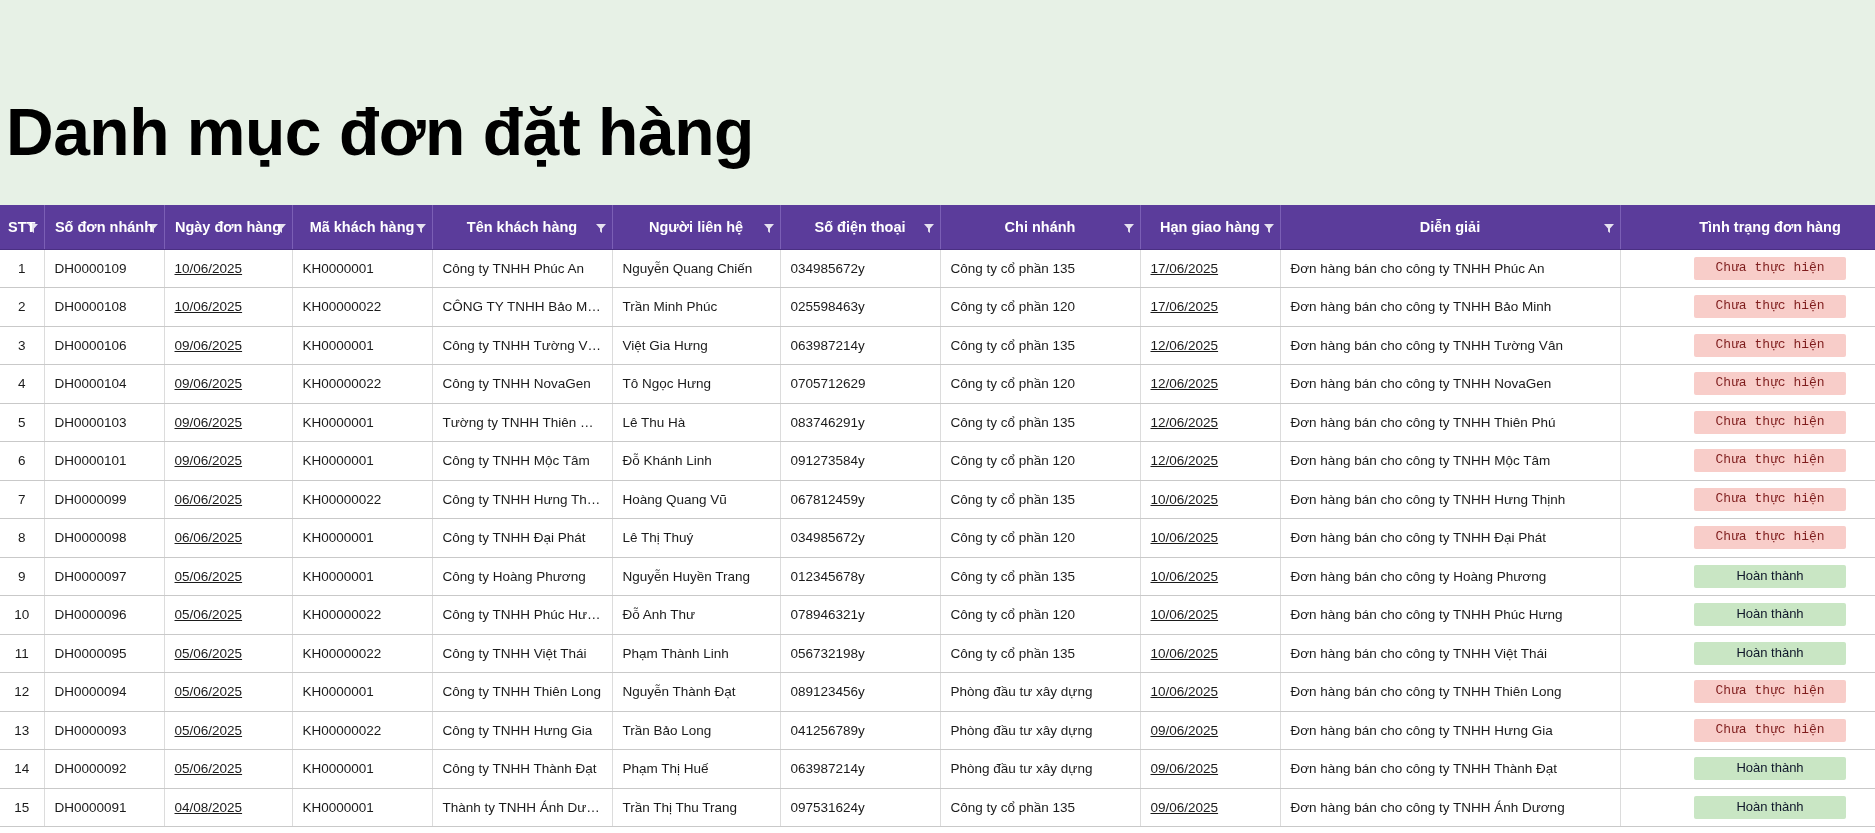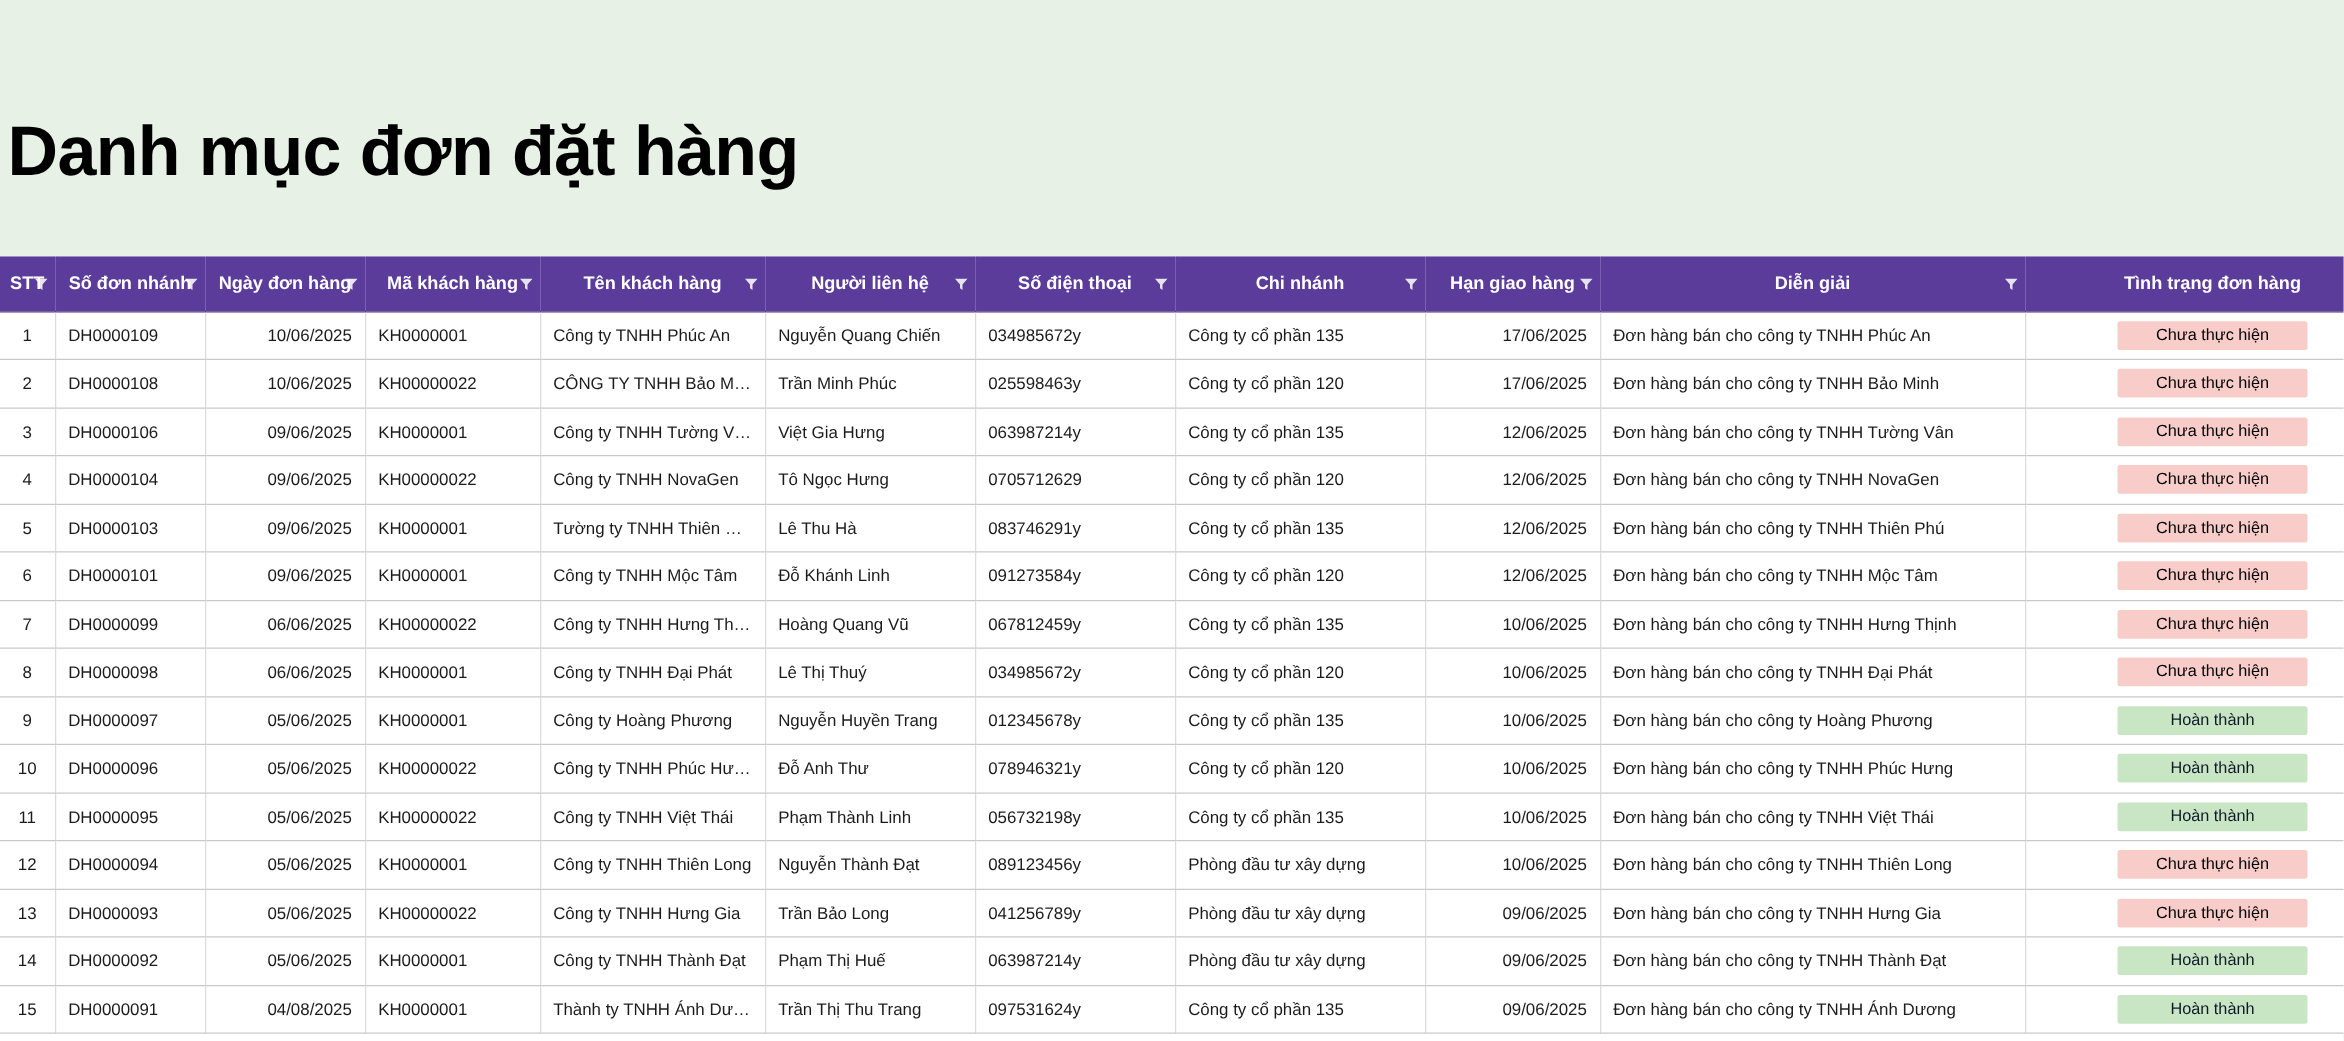--- a/index.html
+++ b/index.html
@@ -12,21 +12,21 @@
   }
   #page {
     position: relative;
     width: 1875px; height: 833px;
     background: #e7f1e6;
   }
   .page-title {
     position: absolute;
     left: 6px;
     top: 52px;
-    font-size: 56px;
+    font-size: 66px;
     font-weight: bold;
     color: #000000;
     letter-spacing: -0.5px;
     white-space: nowrap;
     line-height: 1.1;
   }
   .table-wrap {
     position: absolute;
     left: 0;
     top: 205px;
@@ -70,34 +70,34 @@
     padding: 0 10px;
     border-right: 1px solid #dcdcdc;
     border-bottom: 1px solid #c9c9c9;
     white-space: nowrap;
     overflow: hidden;
     text-overflow: ellipsis;
     background: #ffffff;
     vertical-align: middle;
   }
   td.c-stt { text-align: center; }
-  td.c-date { text-align: right; }
+  td.c-date { text-align: left; text-decoration: underline; }
   td.c-left { text-align: left; }
   td.c-status { text-align: center; }
   .badge {
     display: inline-block;
     min-width: 152px;
     padding: 3px 10px 4px;
     font-size: 13px;
     line-height: 1.2;
     text-align: center;
     border-radius: 2px;
     white-space: nowrap;
   }
-  .badge.pending { background: #f8cdc9; color: #000000; }
+  .badge.pending { background: #f8cdc9; color: #7f1d1d; font-family: Liberation Mono, monospace; }
   .badge.done { background: #c9e6c4; color: #0f172a; }
 
   
   col.w-stt      { width: 44px; }
   col.w-sodon    { width: 120px; }
   col.w-ngay     { width: 128px; }
   col.w-makh     { width: 140px; }
   col.w-tenkh    { width: 180px; }
   col.w-lienhe   { width: 168px; }
   col.w-sdt      { width: 160px; }

